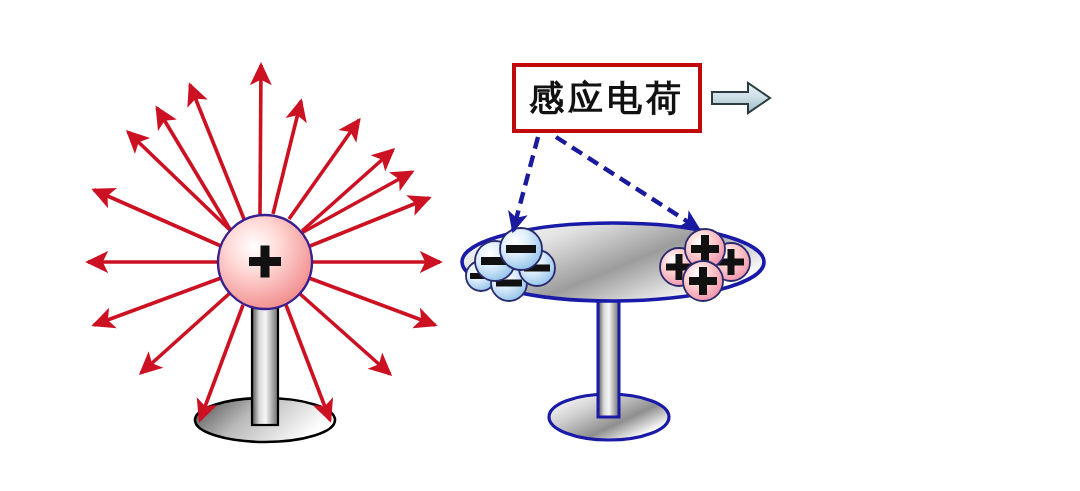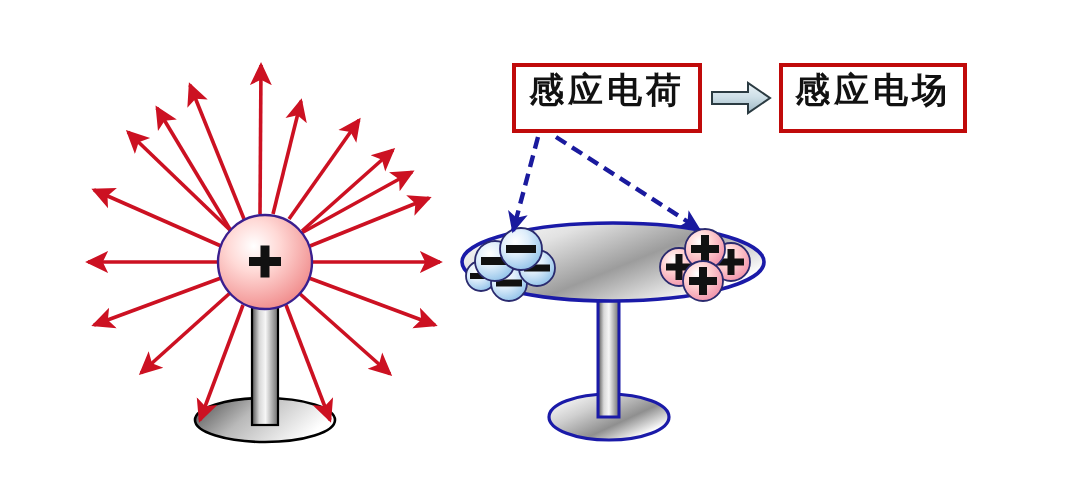--- a/index.html
+++ b/index.html
@@ -12,21 +12,21 @@
   }
   #stage{position:absolute;left:0;top:0;width:1080px;height:491px;}
   .layer{position:absolute;left:0;top:0;width:1080px;height:491px;}
 
   
   .label-box{
     position:absolute;
     box-sizing:border-box;
     background:#ffffff;
     border:4px solid #c00a0a;
-    display:flex;justify-content:center;
+    display:flex;align-items:center;justify-content:center;
   }
   .label-box .txt{
     font-family:"DejaVu Serif","Liberation Serif",serif;
     font-weight:700;
     color:#111111;
     letter-spacing:4px;
     white-space:nowrap;
   }
   #label-charge{left:512px;top:63px;width:190px;height:70px;}
   #label-charge .txt{font-size:35px;}
@@ -189,17 +189,14 @@
 
     <g>
       <path d="M712,92 L748,92 L748,83 L770,98 L748,113 L748,104 L712,104 Z" fill="url(#gradConnector)" stroke="#2b3b42" stroke-width="2"></path>
     </g>
   </svg>
 
   <div class="label-box" id="label-charge">
     <span class="txt">感应电荷</span>
   </div>
 
-  <div class="label-box" id="label-field">
-    <span class="txt">感应电场</span>
-  </div>
 
 </div>
 
 </body></html>

